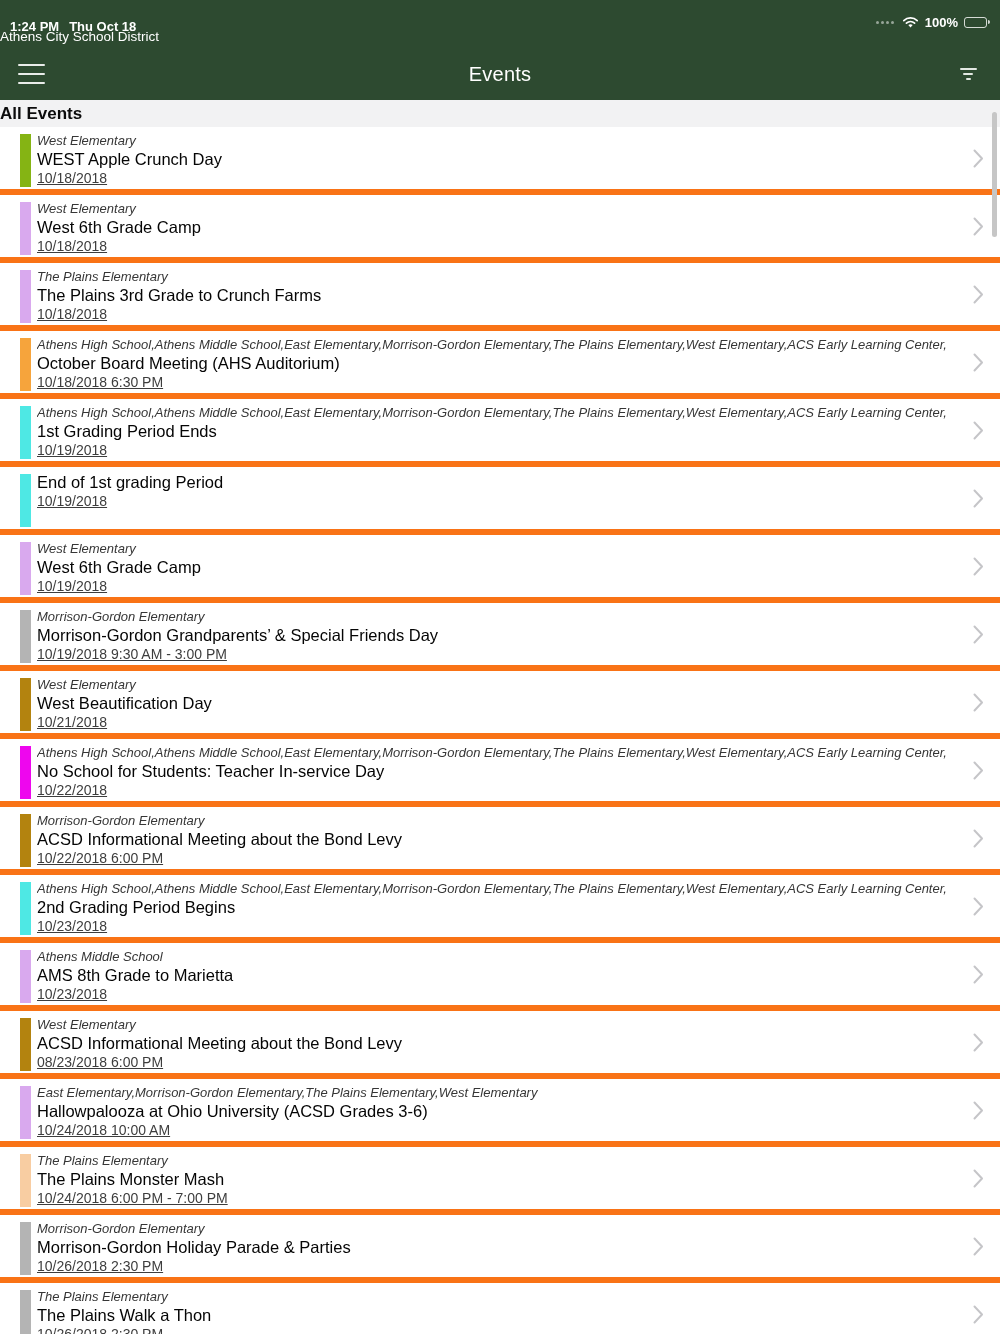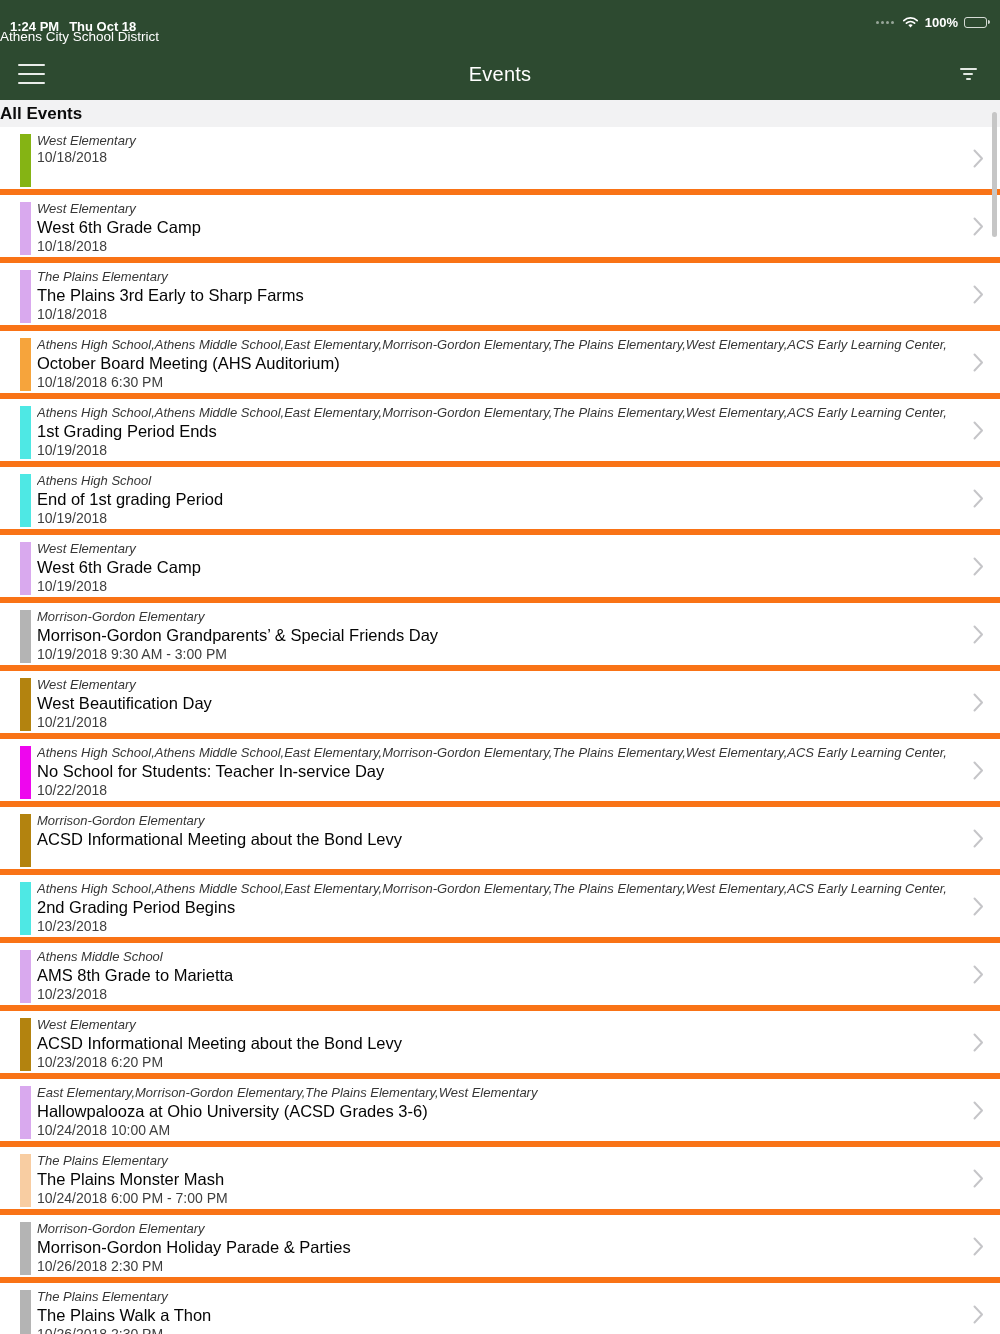--- a/index.html
+++ b/index.html
@@ -38,21 +38,21 @@
                     color:#0c0c0c; line-height:27px; }
 
   
   .events-list { background:#fff; }
   .event-row { position:relative; height:68px; border-bottom:6px solid #f97316;
                background:#fff; padding:5px 40px 0 37px; cursor:pointer; }
   .accent-bar { position:absolute; left:20px; top:7px; width:11px; height:53px; }
   .ev-schools { font-size:13px; font-style:italic; color:#363636; line-height:17px;
                 white-space:nowrap; overflow:hidden; }
   .ev-title { font-size:16.5px; color:#050505; line-height:21px; white-space:nowrap; overflow:hidden; }
-  .ev-date { font-size:14px; color:#3d3d3d; line-height:17px; }
+  .ev-date { font-size:14px; color:#3d3d3d; line-height:17px;text-decoration:underline; }
   .chevron { position:absolute; right:16px; top:50%; margin-top:-9px; }
 
   
   .scroll-indicator { position:absolute; right:3px; top:112px; width:5px; height:125px;
                       background:#c6c6c6; border-radius:3px; }
 </style>
 </head>
 <body>
 
 <div class="screen">
@@ -97,40 +97,41 @@
       </div>
     </div>
   </div>
 
   <div class="section-header">All Events</div>
 
   <div class="events-list">
   <div class="event-row">
     <span class="accent-bar" style="background: rgb(133, 180, 20);"></span>
     <div class="ev-schools">West Elementary</div>
+    <div class="ev-title">WEST Apple Crunch Day</div>
     <div class="ev-date">10/18/2018</div>
     <svg class="chevron" width="11" height="19" viewBox="0 0 11 19">
       <polyline points="1.5,1.5 9,9.5 1.5,17.5" fill="none" stroke="#c5c5c8" stroke-width="2" stroke-linecap="round" stroke-linejoin="round"></polyline>
     </svg>
   </div>
 
   <div class="event-row">
     <span class="accent-bar" style="background: rgb(217, 169, 238);"></span>
     <div class="ev-schools">West Elementary</div>
     <div class="ev-title">West 6th Grade Camp</div>
     <div class="ev-date">10/18/2018</div>
     <svg class="chevron" width="11" height="19" viewBox="0 0 11 19">
       <polyline points="1.5,1.5 9,9.5 1.5,17.5" fill="none" stroke="#c5c5c8" stroke-width="2" stroke-linecap="round" stroke-linejoin="round"></polyline>
     </svg>
   </div>
 
   <div class="event-row">
     <span class="accent-bar" style="background: rgb(217, 169, 238);"></span>
     <div class="ev-schools">The Plains Elementary</div>
-    <div class="ev-title">The Plains 3rd Early to Sharp Farms</div>
+    <div class="ev-title">The Plains 3rd Grade to Crunch Farms</div>
     <div class="ev-date">10/18/2018</div>
     <svg class="chevron" width="11" height="19" viewBox="0 0 11 19">
       <polyline points="1.5,1.5 9,9.5 1.5,17.5" fill="none" stroke="#c5c5c8" stroke-width="2" stroke-linecap="round" stroke-linejoin="round"></polyline>
     </svg>
   </div>
 
   <div class="event-row">
     <span class="accent-bar" style="background: rgb(246, 164, 60);"></span>
     <div class="ev-schools">Athens High School,Athens Middle School,East Elementary,Morrison-Gordon Elementary,The Plains Elementary,West Elementary,ACS Early Learning Center,</div>
     <div class="ev-title">October Board Meeting (AHS Auditorium)</div>
@@ -145,21 +146,20 @@
     <div class="ev-schools">Athens High School,Athens Middle School,East Elementary,Morrison-Gordon Elementary,The Plains Elementary,West Elementary,ACS Early Learning Center,</div>
     <div class="ev-title">1st Grading Period Ends</div>
     <div class="ev-date">10/19/2018</div>
     <svg class="chevron" width="11" height="19" viewBox="0 0 11 19">
       <polyline points="1.5,1.5 9,9.5 1.5,17.5" fill="none" stroke="#c5c5c8" stroke-width="2" stroke-linecap="round" stroke-linejoin="round"></polyline>
     </svg>
   </div>
 
   <div class="event-row">
     <span class="accent-bar" style="background: rgb(78, 232, 228);"></span>
-    <div class="ev-schools">Athens High School</div>
     <div class="ev-title">End of 1st grading Period</div>
     <div class="ev-date">10/19/2018</div>
     <svg class="chevron" width="11" height="19" viewBox="0 0 11 19">
       <polyline points="1.5,1.5 9,9.5 1.5,17.5" fill="none" stroke="#c5c5c8" stroke-width="2" stroke-linecap="round" stroke-linejoin="round"></polyline>
     </svg>
   </div>
 
   <div class="event-row">
     <span class="accent-bar" style="background: rgb(217, 169, 238);"></span>
     <div class="ev-schools">West Elementary</div>
@@ -197,20 +197,21 @@
     <div class="ev-date">10/22/2018</div>
     <svg class="chevron" width="11" height="19" viewBox="0 0 11 19">
       <polyline points="1.5,1.5 9,9.5 1.5,17.5" fill="none" stroke="#c5c5c8" stroke-width="2" stroke-linecap="round" stroke-linejoin="round"></polyline>
     </svg>
   </div>
 
   <div class="event-row">
     <span class="accent-bar" style="background: rgb(179, 131, 15);"></span>
     <div class="ev-schools">Morrison-Gordon Elementary</div>
     <div class="ev-title">ACSD Informational Meeting about the Bond Levy</div>
+    <div class="ev-date">10/22/2018 6:00 PM</div>
     <svg class="chevron" width="11" height="19" viewBox="0 0 11 19">
       <polyline points="1.5,1.5 9,9.5 1.5,17.5" fill="none" stroke="#c5c5c8" stroke-width="2" stroke-linecap="round" stroke-linejoin="round"></polyline>
     </svg>
   </div>
 
   <div class="event-row">
     <span class="accent-bar" style="background: rgb(78, 232, 228);"></span>
     <div class="ev-schools">Athens High School,Athens Middle School,East Elementary,Morrison-Gordon Elementary,The Plains Elementary,West Elementary,ACS Early Learning Center,</div>
     <div class="ev-title">2nd Grading Period Begins</div>
     <div class="ev-date">10/23/2018</div>
@@ -226,21 +227,21 @@
     <div class="ev-date">10/23/2018</div>
     <svg class="chevron" width="11" height="19" viewBox="0 0 11 19">
       <polyline points="1.5,1.5 9,9.5 1.5,17.5" fill="none" stroke="#c5c5c8" stroke-width="2" stroke-linecap="round" stroke-linejoin="round"></polyline>
     </svg>
   </div>
 
   <div class="event-row">
     <span class="accent-bar" style="background: rgb(179, 131, 15);"></span>
     <div class="ev-schools">West Elementary</div>
     <div class="ev-title">ACSD Informational Meeting about the Bond Levy</div>
-    <div class="ev-date">10/23/2018 6:20 PM</div>
+    <div class="ev-date">08/23/2018 6:00 PM</div>
     <svg class="chevron" width="11" height="19" viewBox="0 0 11 19">
       <polyline points="1.5,1.5 9,9.5 1.5,17.5" fill="none" stroke="#c5c5c8" stroke-width="2" stroke-linecap="round" stroke-linejoin="round"></polyline>
     </svg>
   </div>
 
   <div class="event-row">
     <span class="accent-bar" style="background: rgb(217, 169, 238);"></span>
     <div class="ev-schools">East Elementary,Morrison-Gordon Elementary,The Plains Elementary,West Elementary</div>
     <div class="ev-title">Hallowpalooza at Ohio University (ACSD Grades  3-6)</div>
     <div class="ev-date">10/24/2018 10:00 AM</div>

